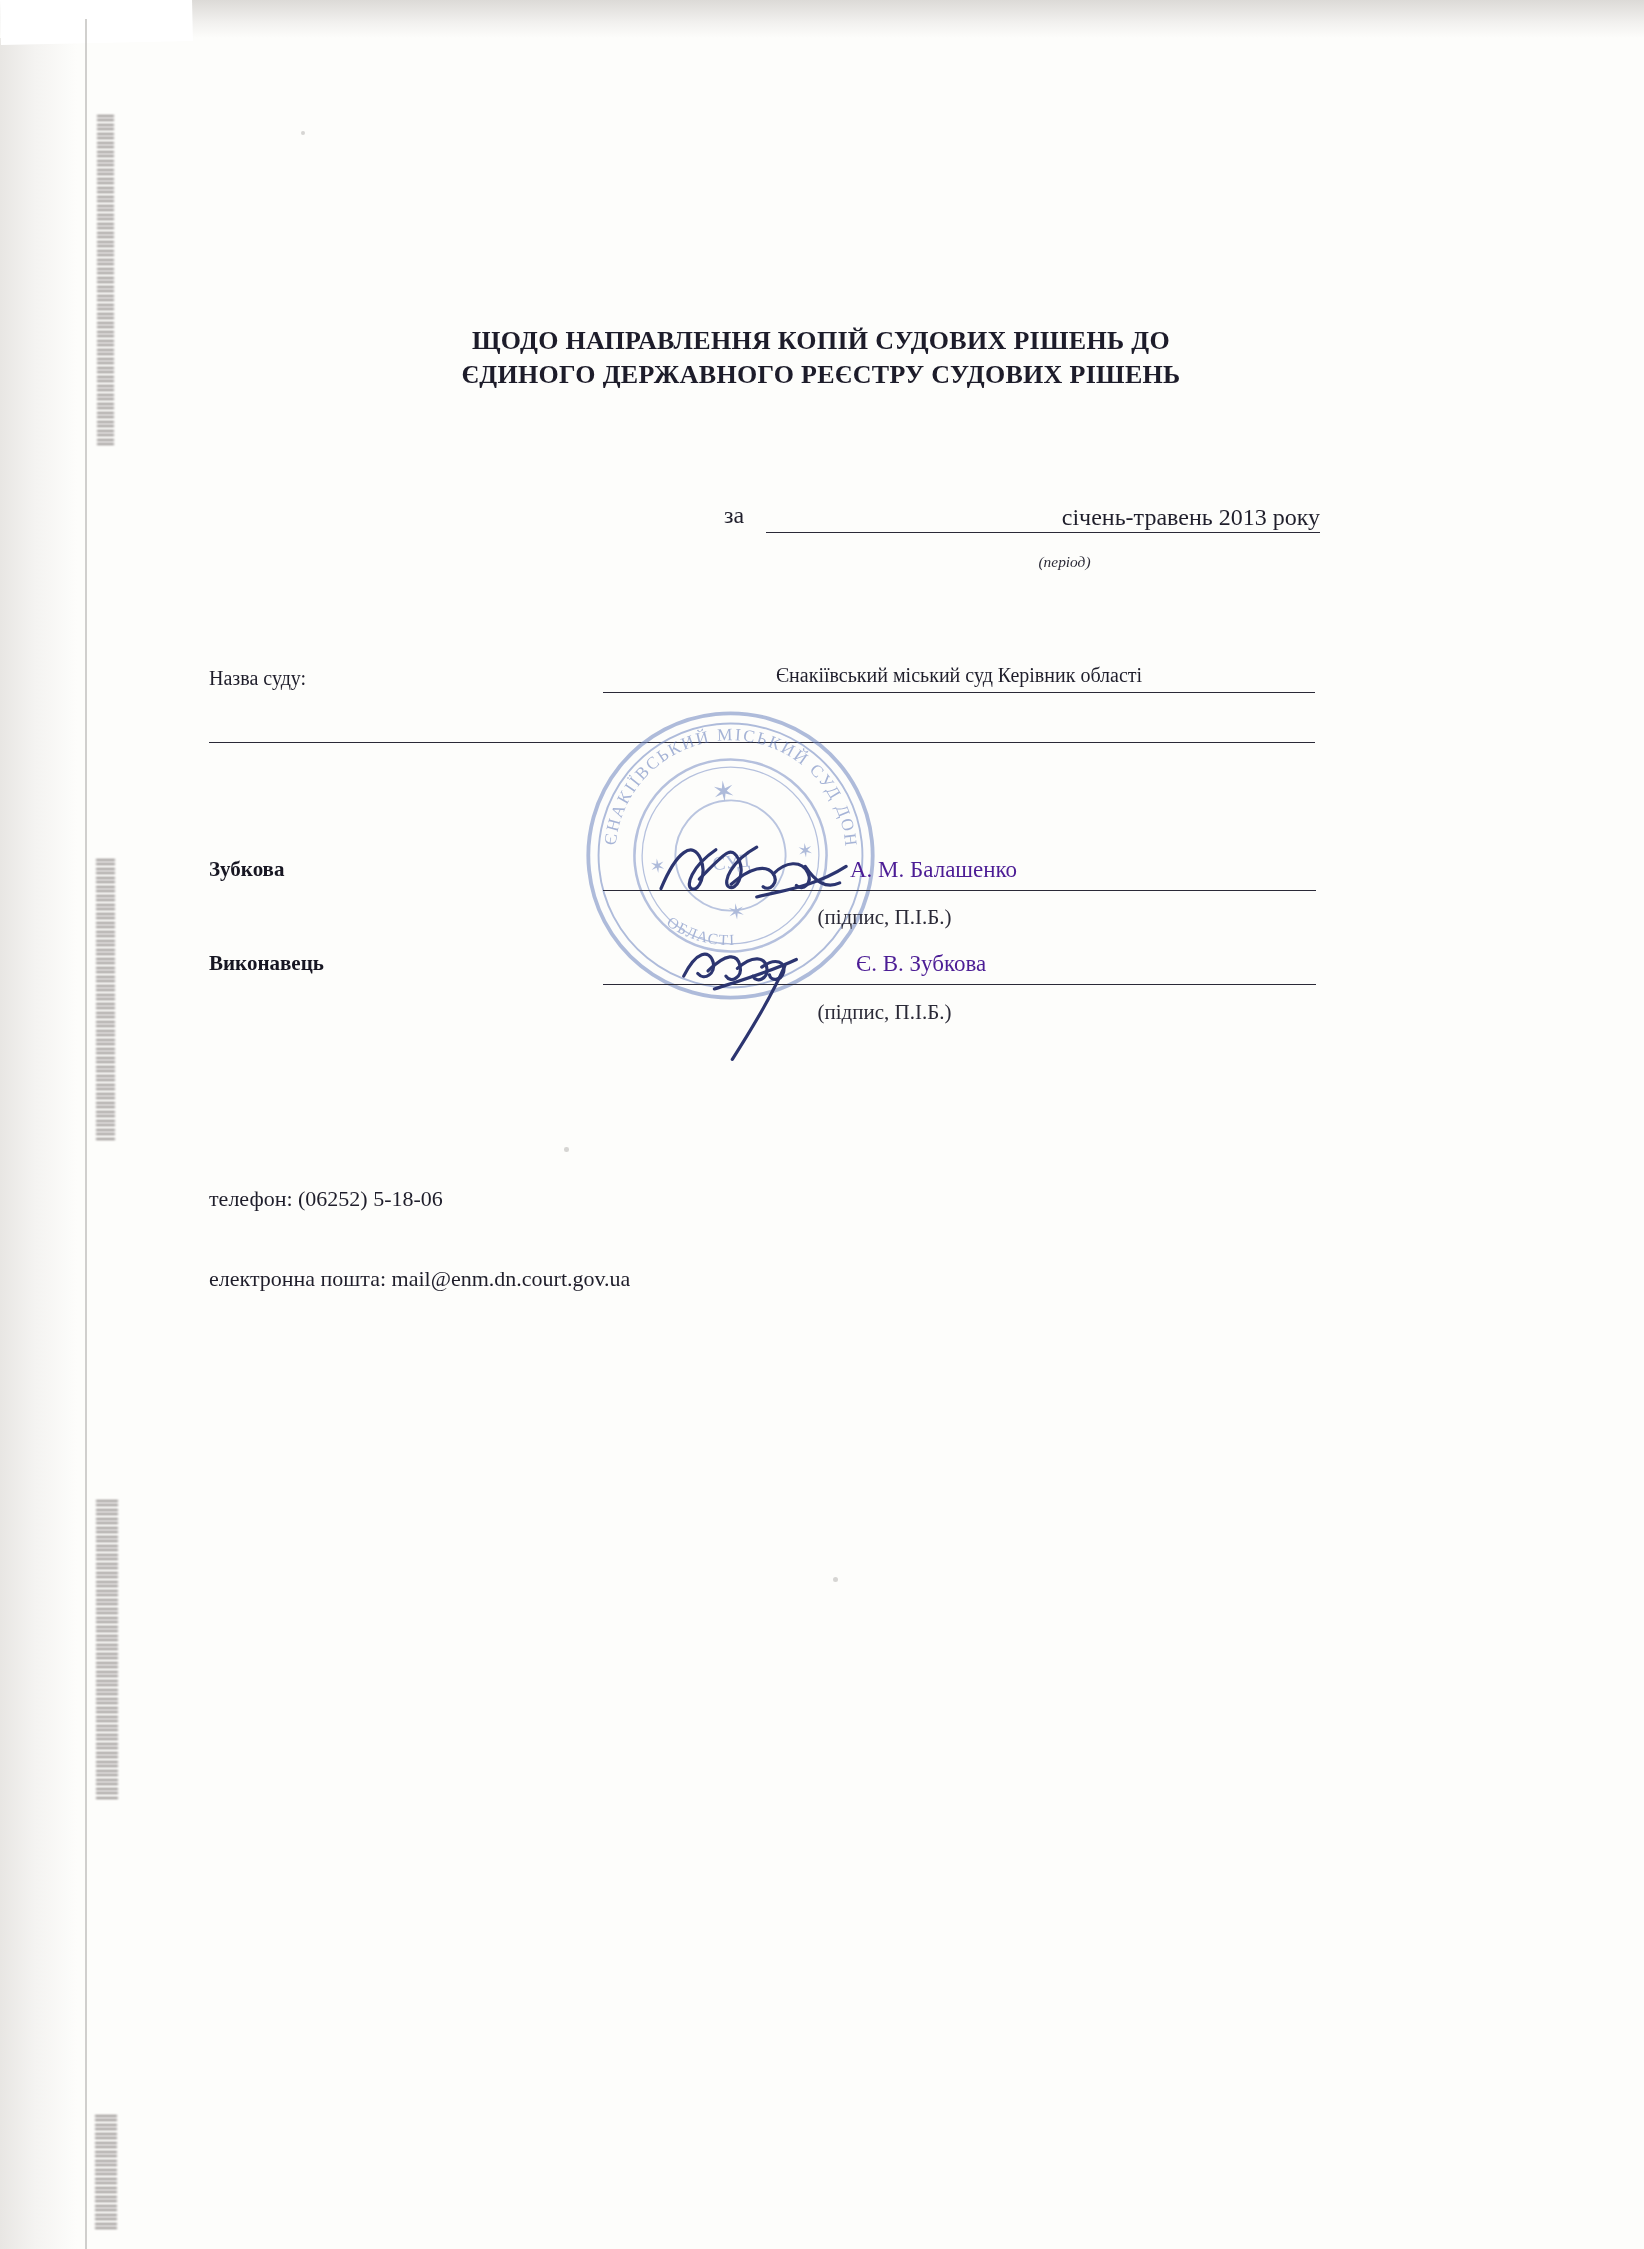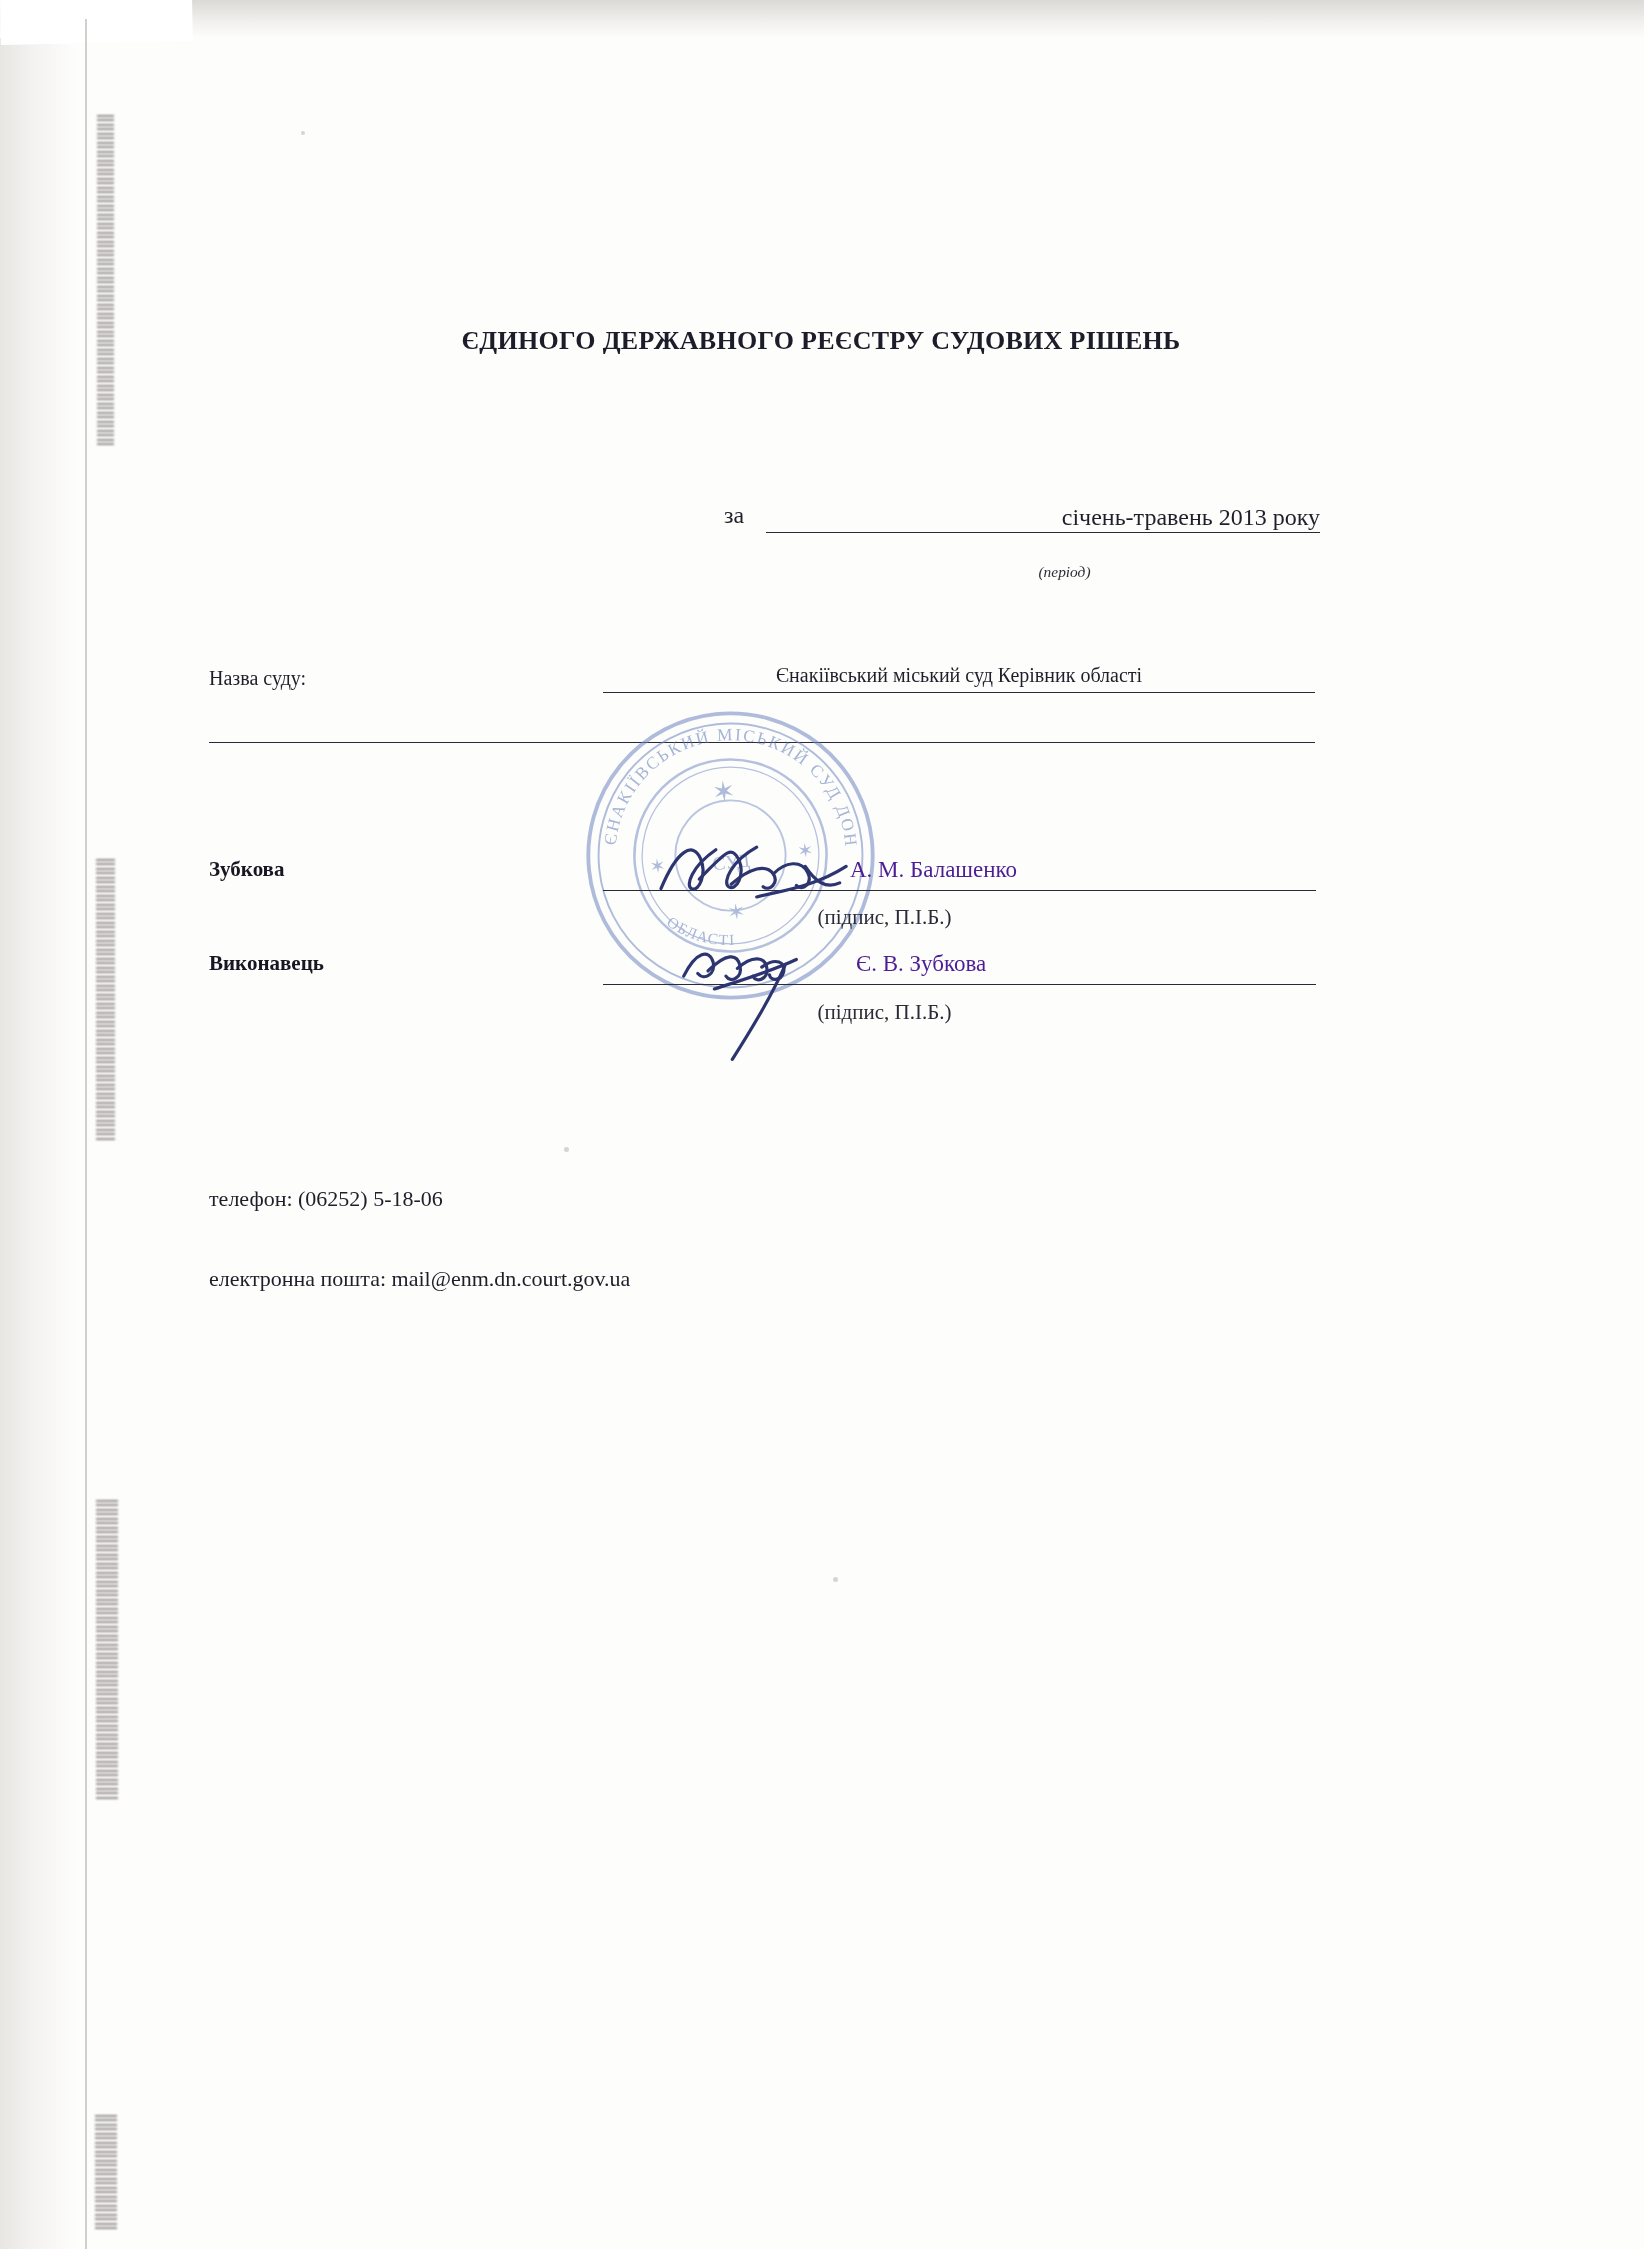--- a/index.html
+++ b/index.html
@@ -117,21 +117,20 @@
   }
   .period-caption {
     position: absolute;
     left: 962px;
     top: 553px;
     width: 205px;
     text-align: center;
     font-size: 15.4px;
     font-style: italic;
     color: #2c2b38;
-    margin-top: 10px;
   }
 
   .court-label {
     position: absolute;
     left: 209px;
     top: 667px;
     font-size: 20px;
     color: #1f1e2b;
   }
   .court-value-line {
@@ -235,20 +234,21 @@
   <div class="smudge s2"></div>
   <div class="smudge s3"></div>
   <div class="smudge s4"></div>
   <div class="speck" style="left:564px;top:1147px;width:4.5px;height:4.5px;"></div>
   <div class="speck" style="left:833px;top:1577px;width:5.1px;height:5.1px;"></div>
   <div class="speck" style="left:301px;top:131px;width:3.8px;height:3.8px;"></div>
 
   <div class="content">
 
     <div class="title-block">
+      <div class="title-line">ЩОДО НАПРАВЛЕННЯ КОПІЙ СУДОВИХ РІШЕНЬ ДО</div>
       <div class="title-line">ЄДИНОГО ДЕРЖАВНОГО РЕЄСТРУ СУДОВИХ РІШЕНЬ</div>
     </div>
 
     <div class="period-row">
       <div class="period-label">за</div>
       <div class="period-value-wrap">
         <span class="period-value">січень-травень 2013 року</span>
       </div>
     </div>
     <div class="period-caption">(період)</div>

